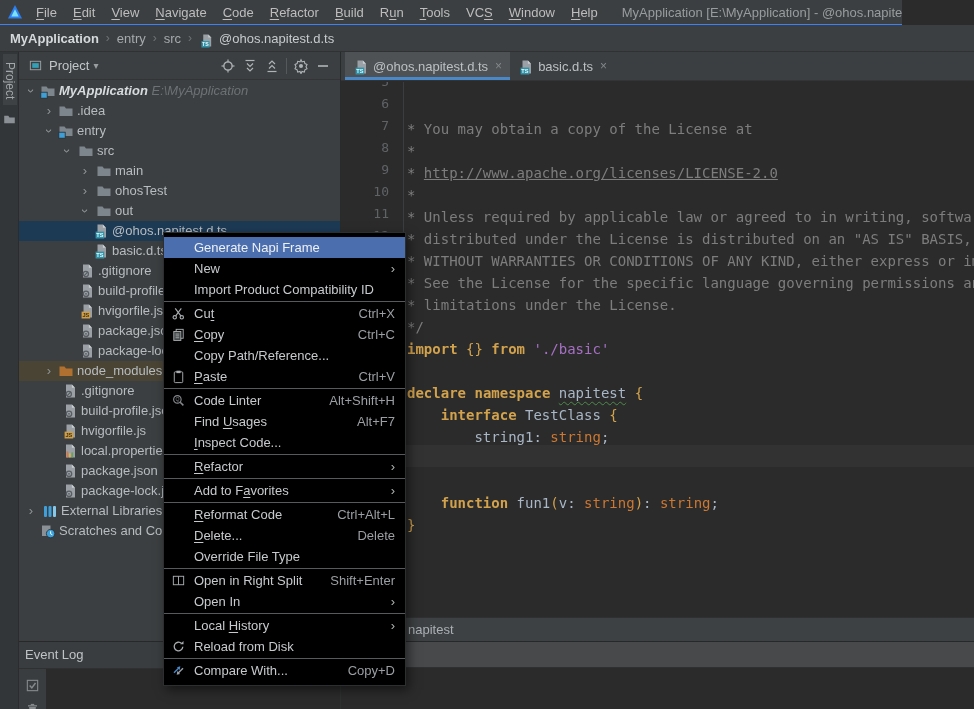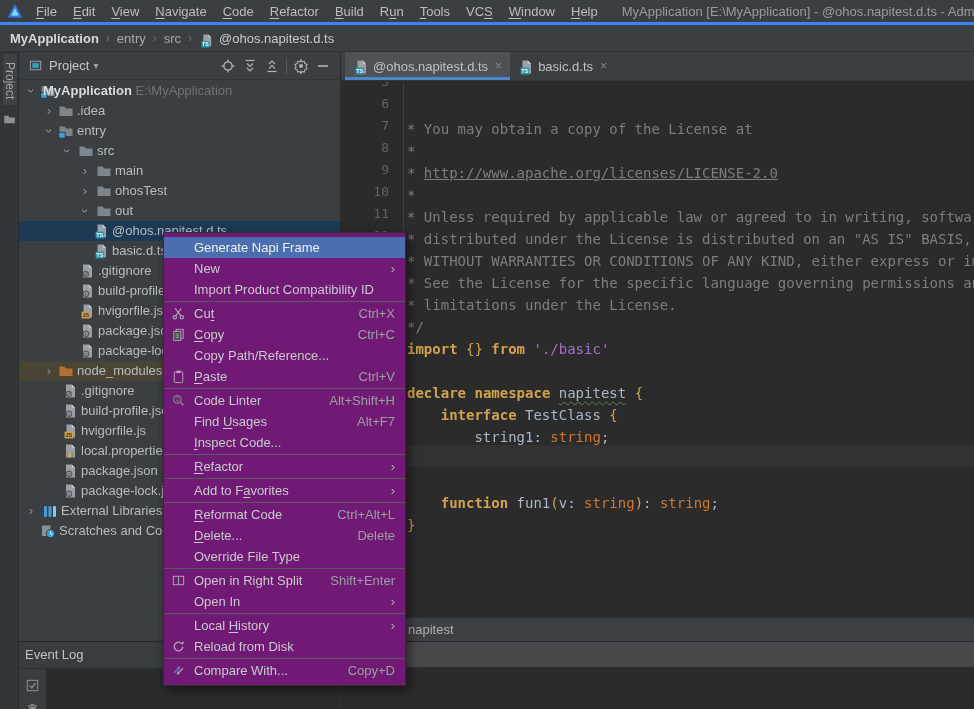--- a/index.html
+++ b/index.html
@@ -4,23 +4,23 @@
 <style>
   * { margin:0; padding:0; box-sizing:border-box; }
   html,body { background:#1e1e1e; }
   #app {
     position:relative; width:974px; height:709px; overflow:hidden;
     background:var(--editor-bg,#2b2b2b);
     font-family:"Liberation Sans", sans-serif; font-size:13px; color:#bbbbbb;
     -webkit-font-smoothing:antialiased;
   }
   
-  .menubar { position:absolute; left:0; top:0; width:974px; height:25px;
+  .menubar { position:absolute; left:0; top:0; width:902px; height:25px;
     background:var(--panel-bg,#3c3f41); display:flex; align-items:center;
-    border-bottom:3px solid #3b82f6;text-align:center; }
+    border-bottom:1px solid #3b82f6;text-align:center; }
   .logo { width:18px; height:18px; margin:0 4px 0 6px; flex:0 0 auto; }
   .menu-item { padding:2px 8px; color:#bdbdbd; white-space:nowrap; cursor:default; }
   .menu-item u { text-underline-offset:2px; }
   .win-title { margin-left:16px; color:#999c9e; white-space:nowrap; overflow:hidden; flex:1 1 auto; }
   
   .navbar { position:absolute; left:0; top:25px; width:974px; height:27px;
     background:var(--panel-bg,#3c3f41); display:flex; align-items:center; padding-left:10px;
     border-bottom:1px solid #2f3132; }
   .crumb { color:#a6aaad; white-space:nowrap; }
   .crumb.first { font-weight:bold; color:#d6d9dc; }
@@ -86,21 +86,21 @@
   .eventlog { position:absolute; left:19px; top:641px; width:955px; height:68px; border-top:1px solid #262829; }
   .el-left { position:absolute; left:0; top:0; width:321px; height:100%; background:#3a3d3f; }
   .el-title { padding:5px 0 0 6px; color:#c0c3c6; }
   .el-tools { position:absolute; left:0; top:26px; bottom:0; width:27px; background:#3a3d3f;
     border-top:1px solid #2e3031; display:flex; flex-direction:column; align-items:center; padding-top:9px; gap:9px; }
   .el-content { position:absolute; left:27px; top:26px; right:0; bottom:0; background:#2b2b2b; border-top:1px solid #2e3031; }
   .el-right { position:absolute; left:321px; top:0; right:0; height:100%; background:#2b2b2b; border-left:1px solid #2e3031; }
   .el-right-strip { height:26px; background:#47494b; border-bottom:1px solid #2e3031; }
   
   .context-menu { position:absolute; left:163px; top:232px; width:243px;
-    background:#701a75; border:1px solid #2c2e2f; box-shadow:3px 4px 10px rgba(0,0,0,.5);
+    background:#000000; border:1px solid #2c2e2f; box-shadow:3px 4px 10px rgba(0,0,0,.5);
     padding:4px 0; z-index:50; }
   .cm-item { position:relative; height:21px; line-height:21px; padding-left:30px; color:#c7cacd;
     white-space:nowrap; cursor:default; }
   .cm-item.selected { background:var(--menu-sel,#4b6eaf); color:#eef1f4; }
   .cm-icon { position:absolute; left:7px; top:0; width:16px; height:21px; display:flex; align-items:center; }
   .cm-label u { text-underline-offset:2px; }
   .cm-right { position:absolute; right:10px; top:0; color:#9b9fa3; }
   .cm-arrow { position:absolute; right:10px; top:0; color:#aeb2b5; }
   .cm-sep { height:1px; background:#565a5c; margin:1px 0; }
   svg { display:block; }
@@ -214,21 +214,21 @@
     </div>
     <div class="tree" id="tree">
         <div class="tree-row">
           <span class="tree-chev open" style="left: 5px;">›</span>
           <span class="tree-ico" style="left: 21px;">
             <svg width="16" height="16" viewBox="0 0 16 16">
               <path d="M1.5 3.5h5l1.5 2h6.5v7.5h-13z" fill="#7e868d"></path>
               <rect x="0.8" y="9.2" width="6.4" height="6" fill="#3e9ed6" stroke="#2b2b2b" stroke-width="0.8"></rect>
             </svg>
           </span>
-          <span class="tree-label" style="left: 24px;"><b>MyApplication</b><span class="tree-suffix"> E:\MyApplication</span></span>
+          <span class="tree-label" style="left: 40px; font-style: italic;"><b>MyApplication</b><span class="tree-suffix"> E:\MyApplication</span></span>
         </div>
         <div class="tree-row">
           <span class="tree-chev closed" style="left: 23px;">›</span>
           <span class="tree-ico" style="left: 39px;">
             <svg width="16" height="16" viewBox="0 0 16 16">
               <path d="M1.5 3.5h5l1.5 2h6.5v7.5h-13z" fill="#7e868d"></path>
             </svg>
           </span>
           <span class="tree-label" style="left: 58px;">.idea</span>
         </div>

